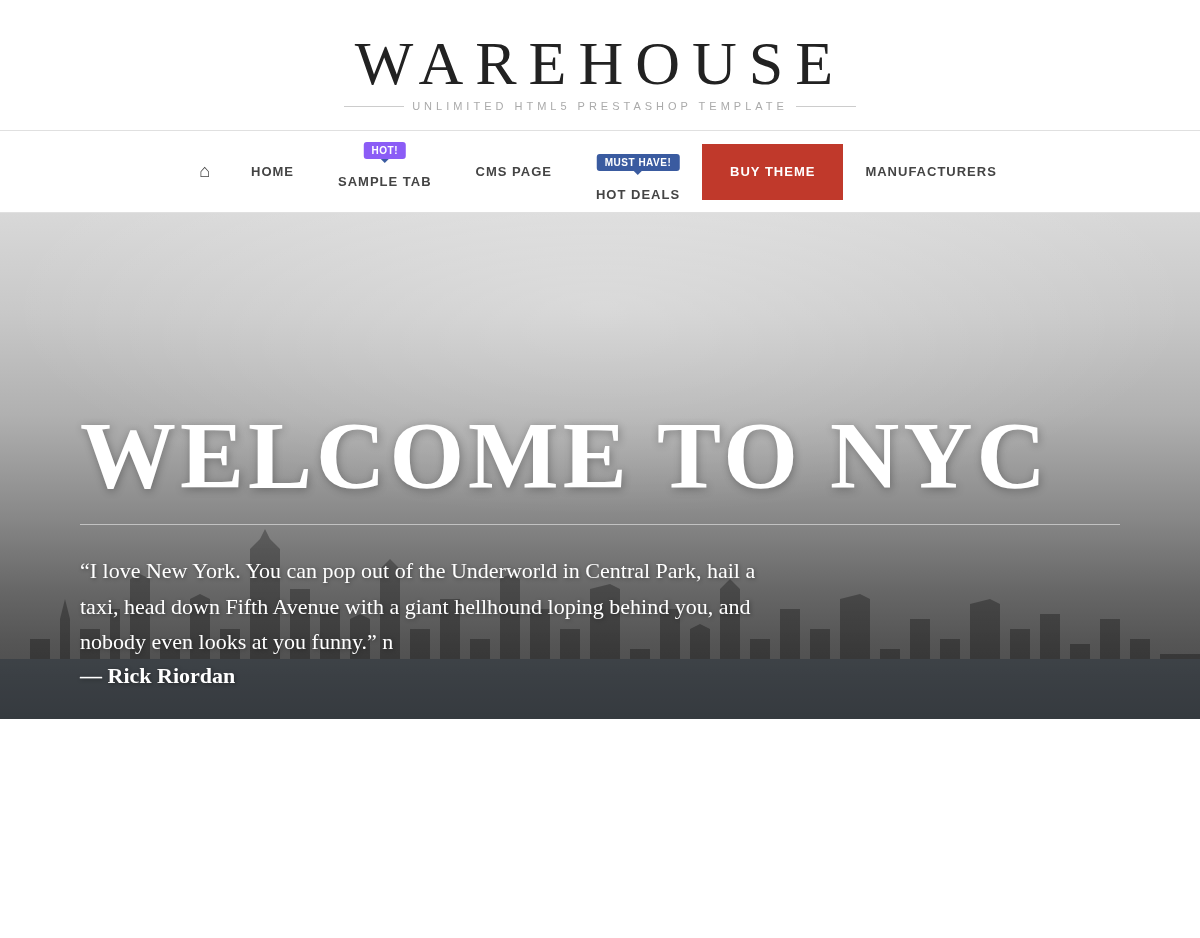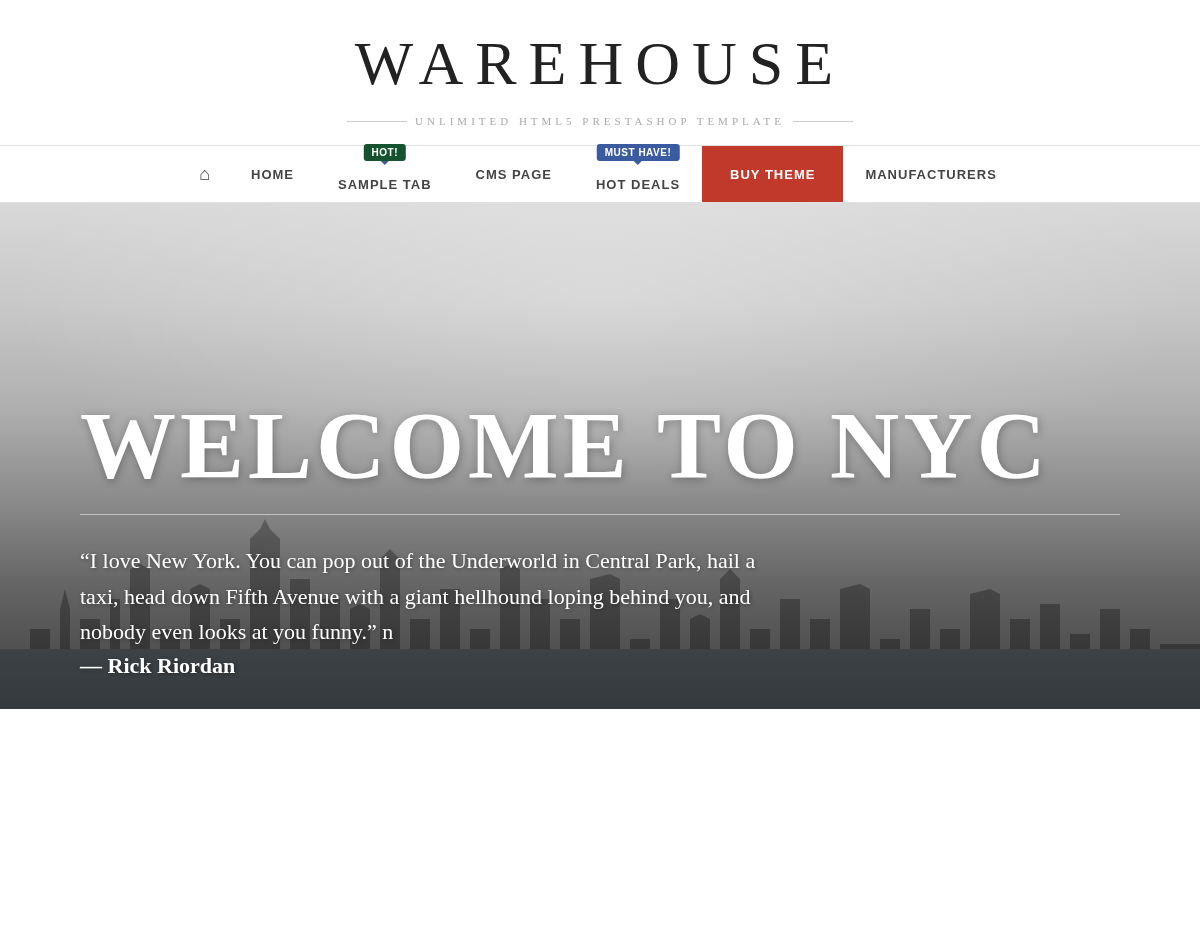--- a/index.html
+++ b/index.html
@@ -27,26 +27,26 @@
       font-family: 'Georgia', 'Times New Roman', serif;
       font-size: 62px;
       font-weight: normal;
       letter-spacing: 12px;
       color: #222;
       text-transform: uppercase;
       line-height: 1;
     }
 
     .header-subtitle {
-      font-family: Liberation Serif, serif;
+      font-family: Liberation Sans, sans-serif;
       font-size: 11px;
       letter-spacing: 4px;
       color: #aaa;
       text-transform: uppercase;
-      margin-top: 21px;
+      margin-top: 6px;
       display: flex;
       align-items: center;
       justify-content: center;
       gap: 8px;
     }
 
     .header-subtitle::before,
     .header-subtitle::after {
       content: '';
       display: inline-block;
@@ -125,21 +125,21 @@
       bottom: -4px;
       left: 50%;
       transform: translateX(-50%);
       width: 0;
       height: 0;
       border-left: 4px solid transparent;
       border-right: 4px solid transparent;
     }
 
     .badge.hot {
-      background: #14532d;
+      background: #8b5cf6;
     }
 
     .badge.hot::after {
       border-top: 4px solid #3a5ba0;
     }
 
     .badge.must-have {
       background: #3a5ba0;
     }
 
@@ -251,21 +251,21 @@
 
     <a class="nav-item" style="padding-top: 20px;">
       <span class="badge hot">Hot!</span>
       <span>SAMPLE TAB</span>
     </a>
 
     <a class="nav-item">
       <span>CMS PAGE</span>
     </a>
 
-    <a class="nav-item" style="padding-top: 20px;">
+    <a class="nav-item" style="padding-top: 20px; margin-top: 25px;">
       <span class="badge must-have">Must have!</span>
       <span>HOT DEALS</span>
     </a>
 
 
     <a class="nav-item buy-theme">
       <span>BUY THEME</span>
     </a>
 
     <a class="nav-item">

